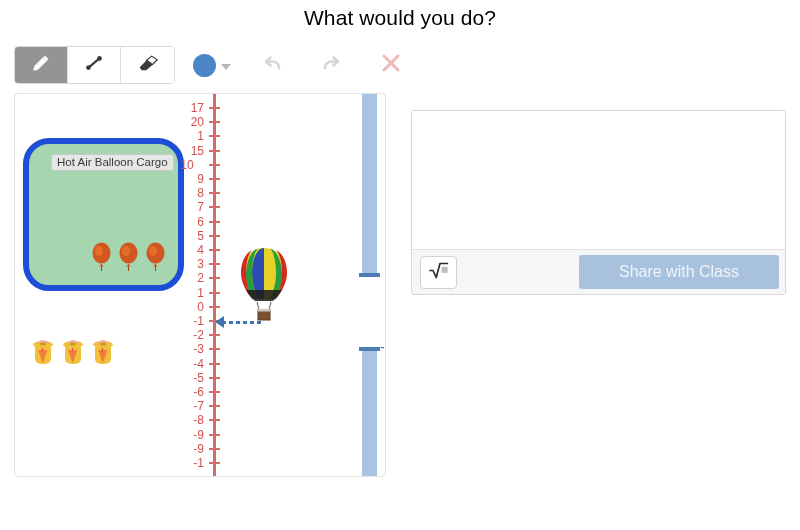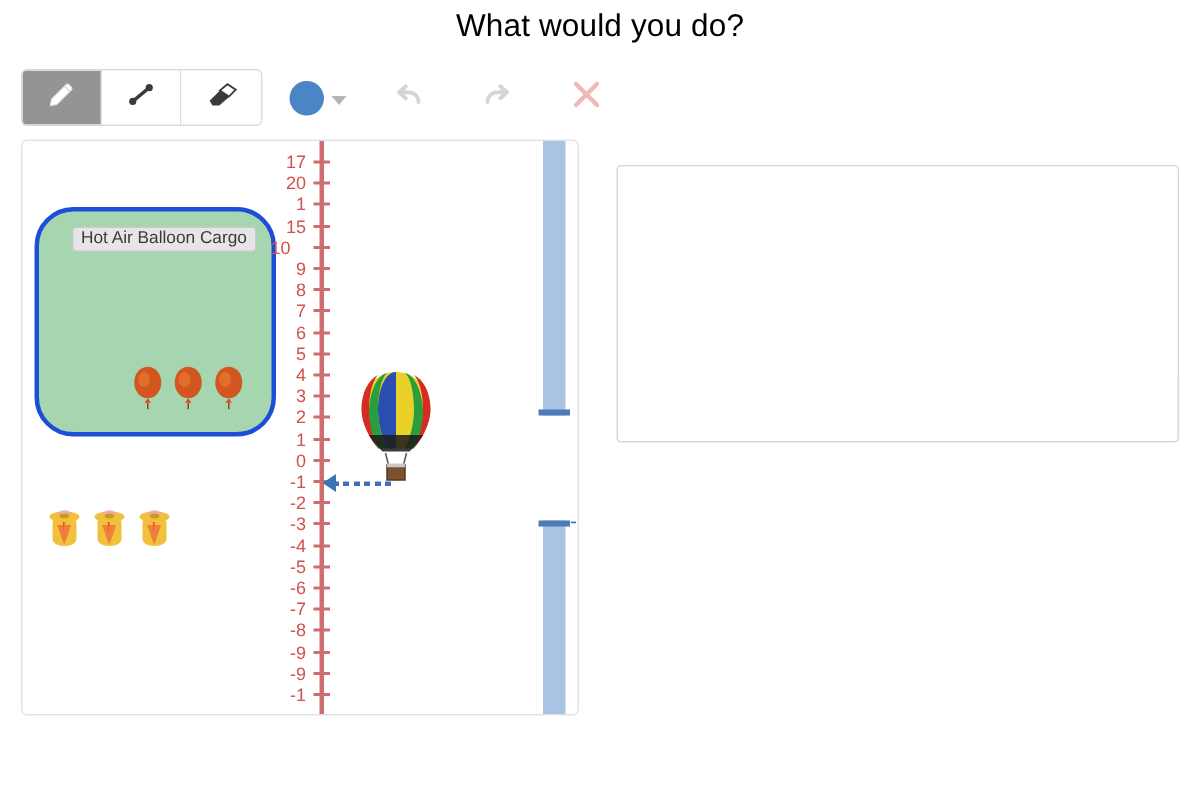--- a/index.html
+++ b/index.html
@@ -64,21 +64,21 @@
     width: 372px; height: 384px;
     background: #fff;
     border: 1px solid #e3e3e3; border-radius: 4px;
     overflow: hidden;
   }
 
   
   .cargo-panel {
     position: absolute; left: 8px; top: 44px;
     width: 161px; height: 153px;
-    background: #a5d6b0; border: 3px solid #1d4ed8;
+    background: #a5d6b0; border: 6px solid #1d4ed8;
     border-radius: 26px;
   }
   .cargo-label {
     position: absolute; left: 22px; top: 10px;
     background: #e6e6e6; border: 1px solid #c9c9c9; border-radius: 3px;
     padding: 1px 5px 2px 5px;
     font-size: 11.5px; color: #3a3a3a; white-space: nowrap;
   }
   .balloons-row {
     position: absolute; left: 62px; bottom: 10px;
@@ -388,15 +388,26 @@
     <div class="bar-cap" style="left:344px; top:179px;"></div>
 
     <div class="bar" style="left:347px; top:253px; height:131px;"></div>
     <div class="bar-cap" style="left:344px; top:253px;"></div>
     <div class="bar-label" style="left:365px; top:245px;">-3</div>
   </div>
 
 
   <div class="answer-card">
     <textarea class="answer-area" placeholder="" style=""></textarea>
+    <div class="answer-footer">
+      <div class="math-btn">
+        <span>
+          <svg width="20" height="18" viewBox="0 0 20 18">
+            <path d="M1 9.5l3 0 3.2 7L11 2.5h7.4" stroke="#2b2b2b" stroke-width="1.7" fill="none" stroke-linecap="round" stroke-linejoin="round"></path>
+            <rect x="12.6" y="5.8" width="6" height="6" fill="#bdbdbd"></rect>
+          </svg>
+        </span>
+      </div>
+      <button class="share-btn">Share with Class</button>
+    </div>
   </div>
 
 </div>
 
 </body></html>

